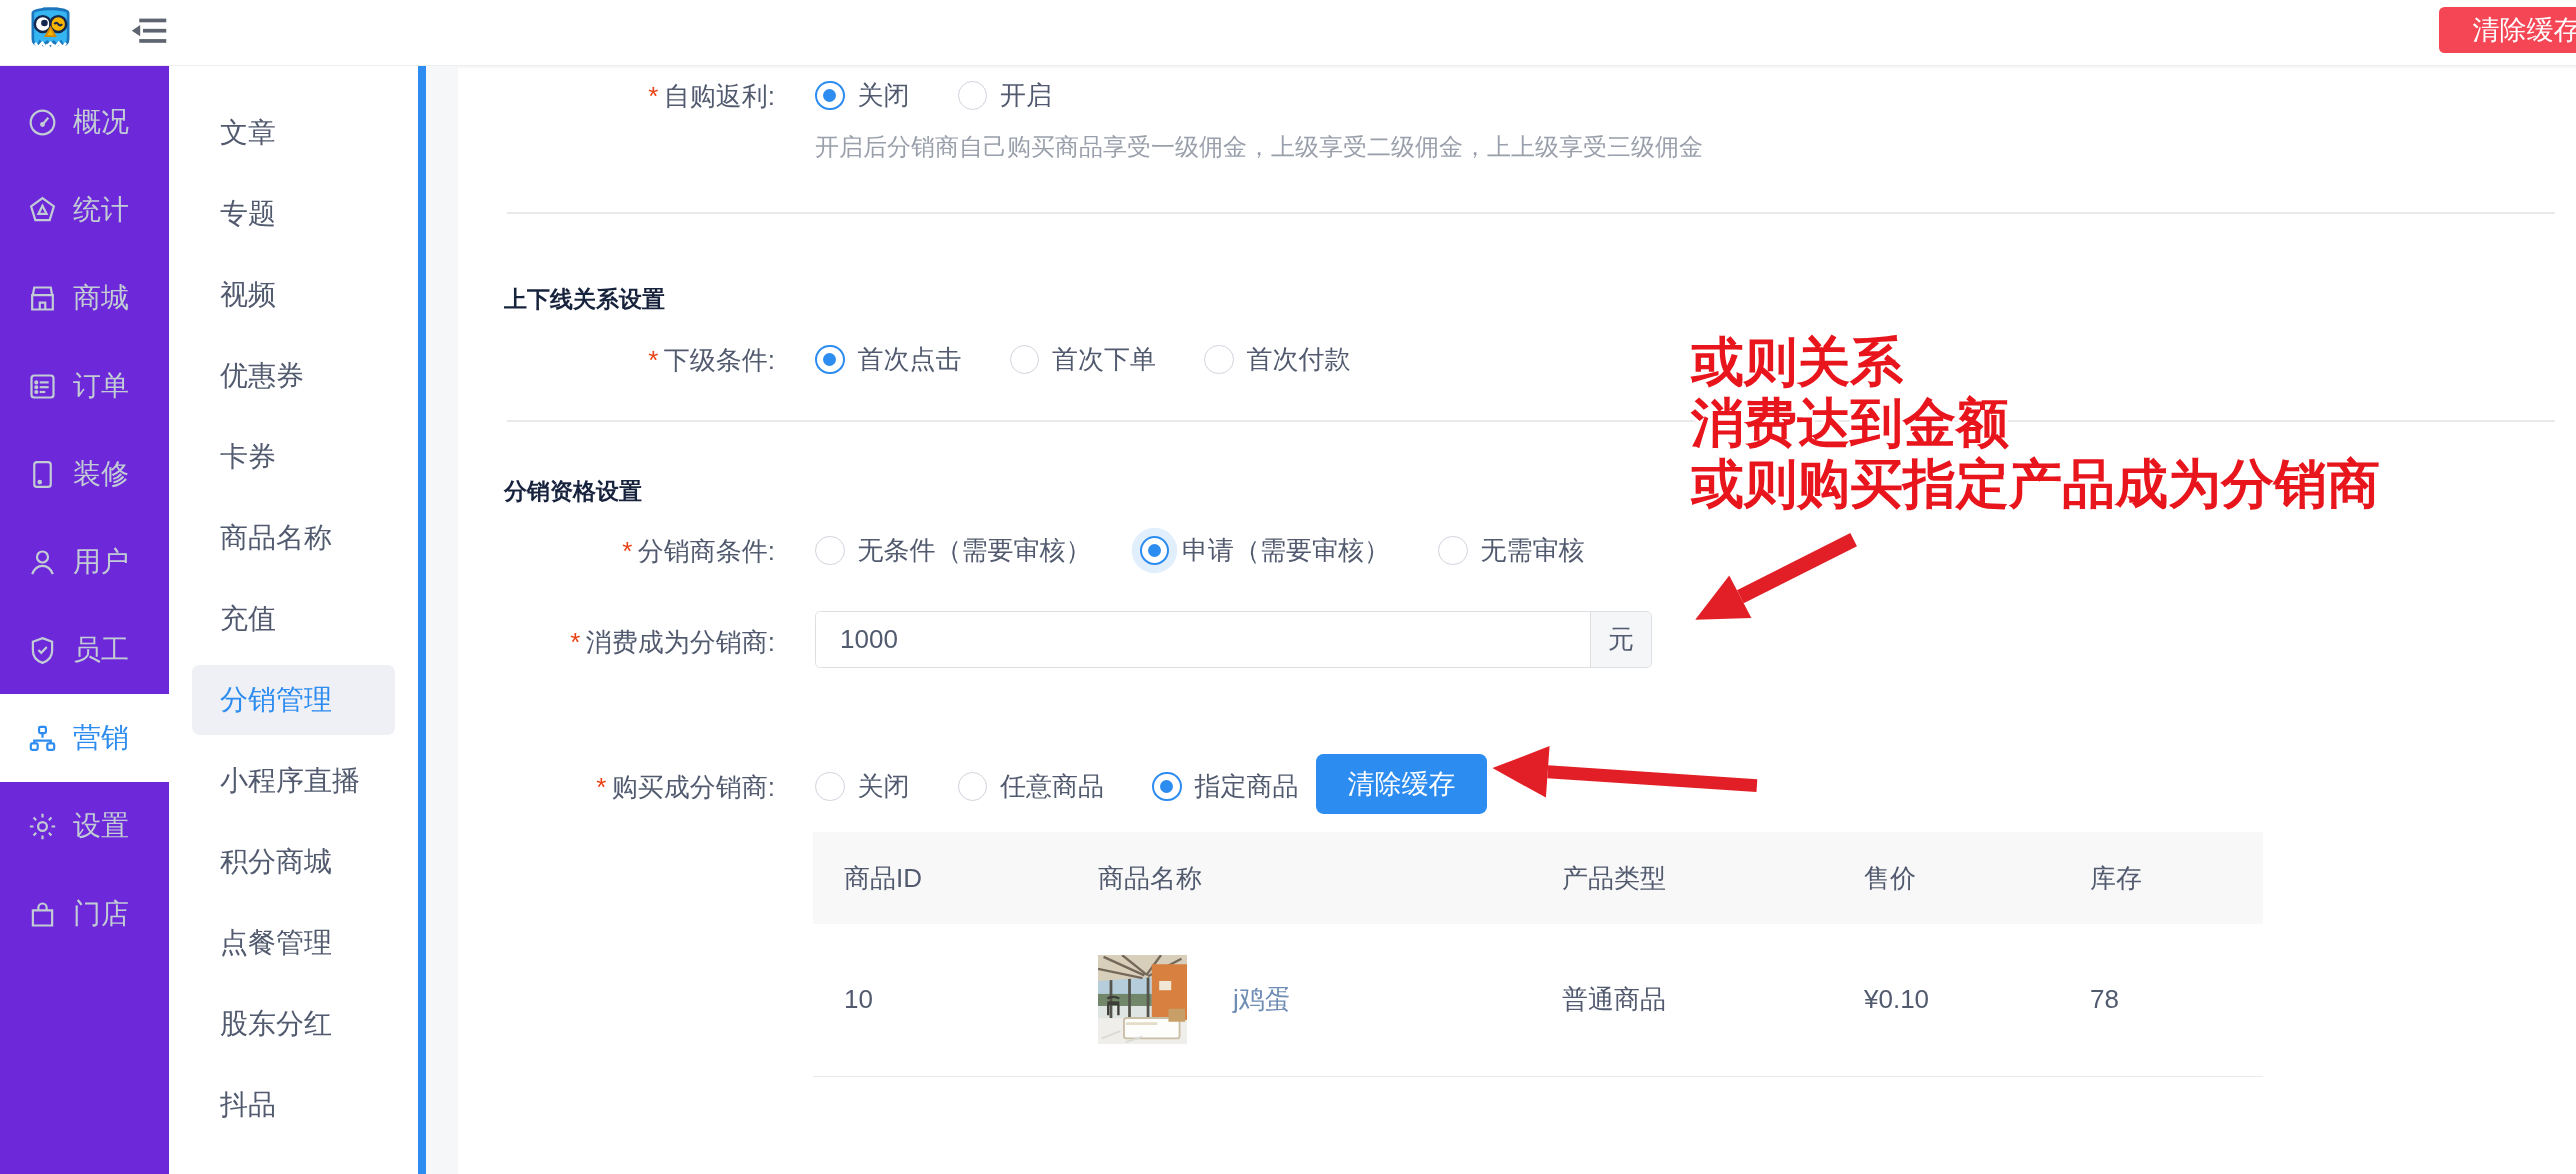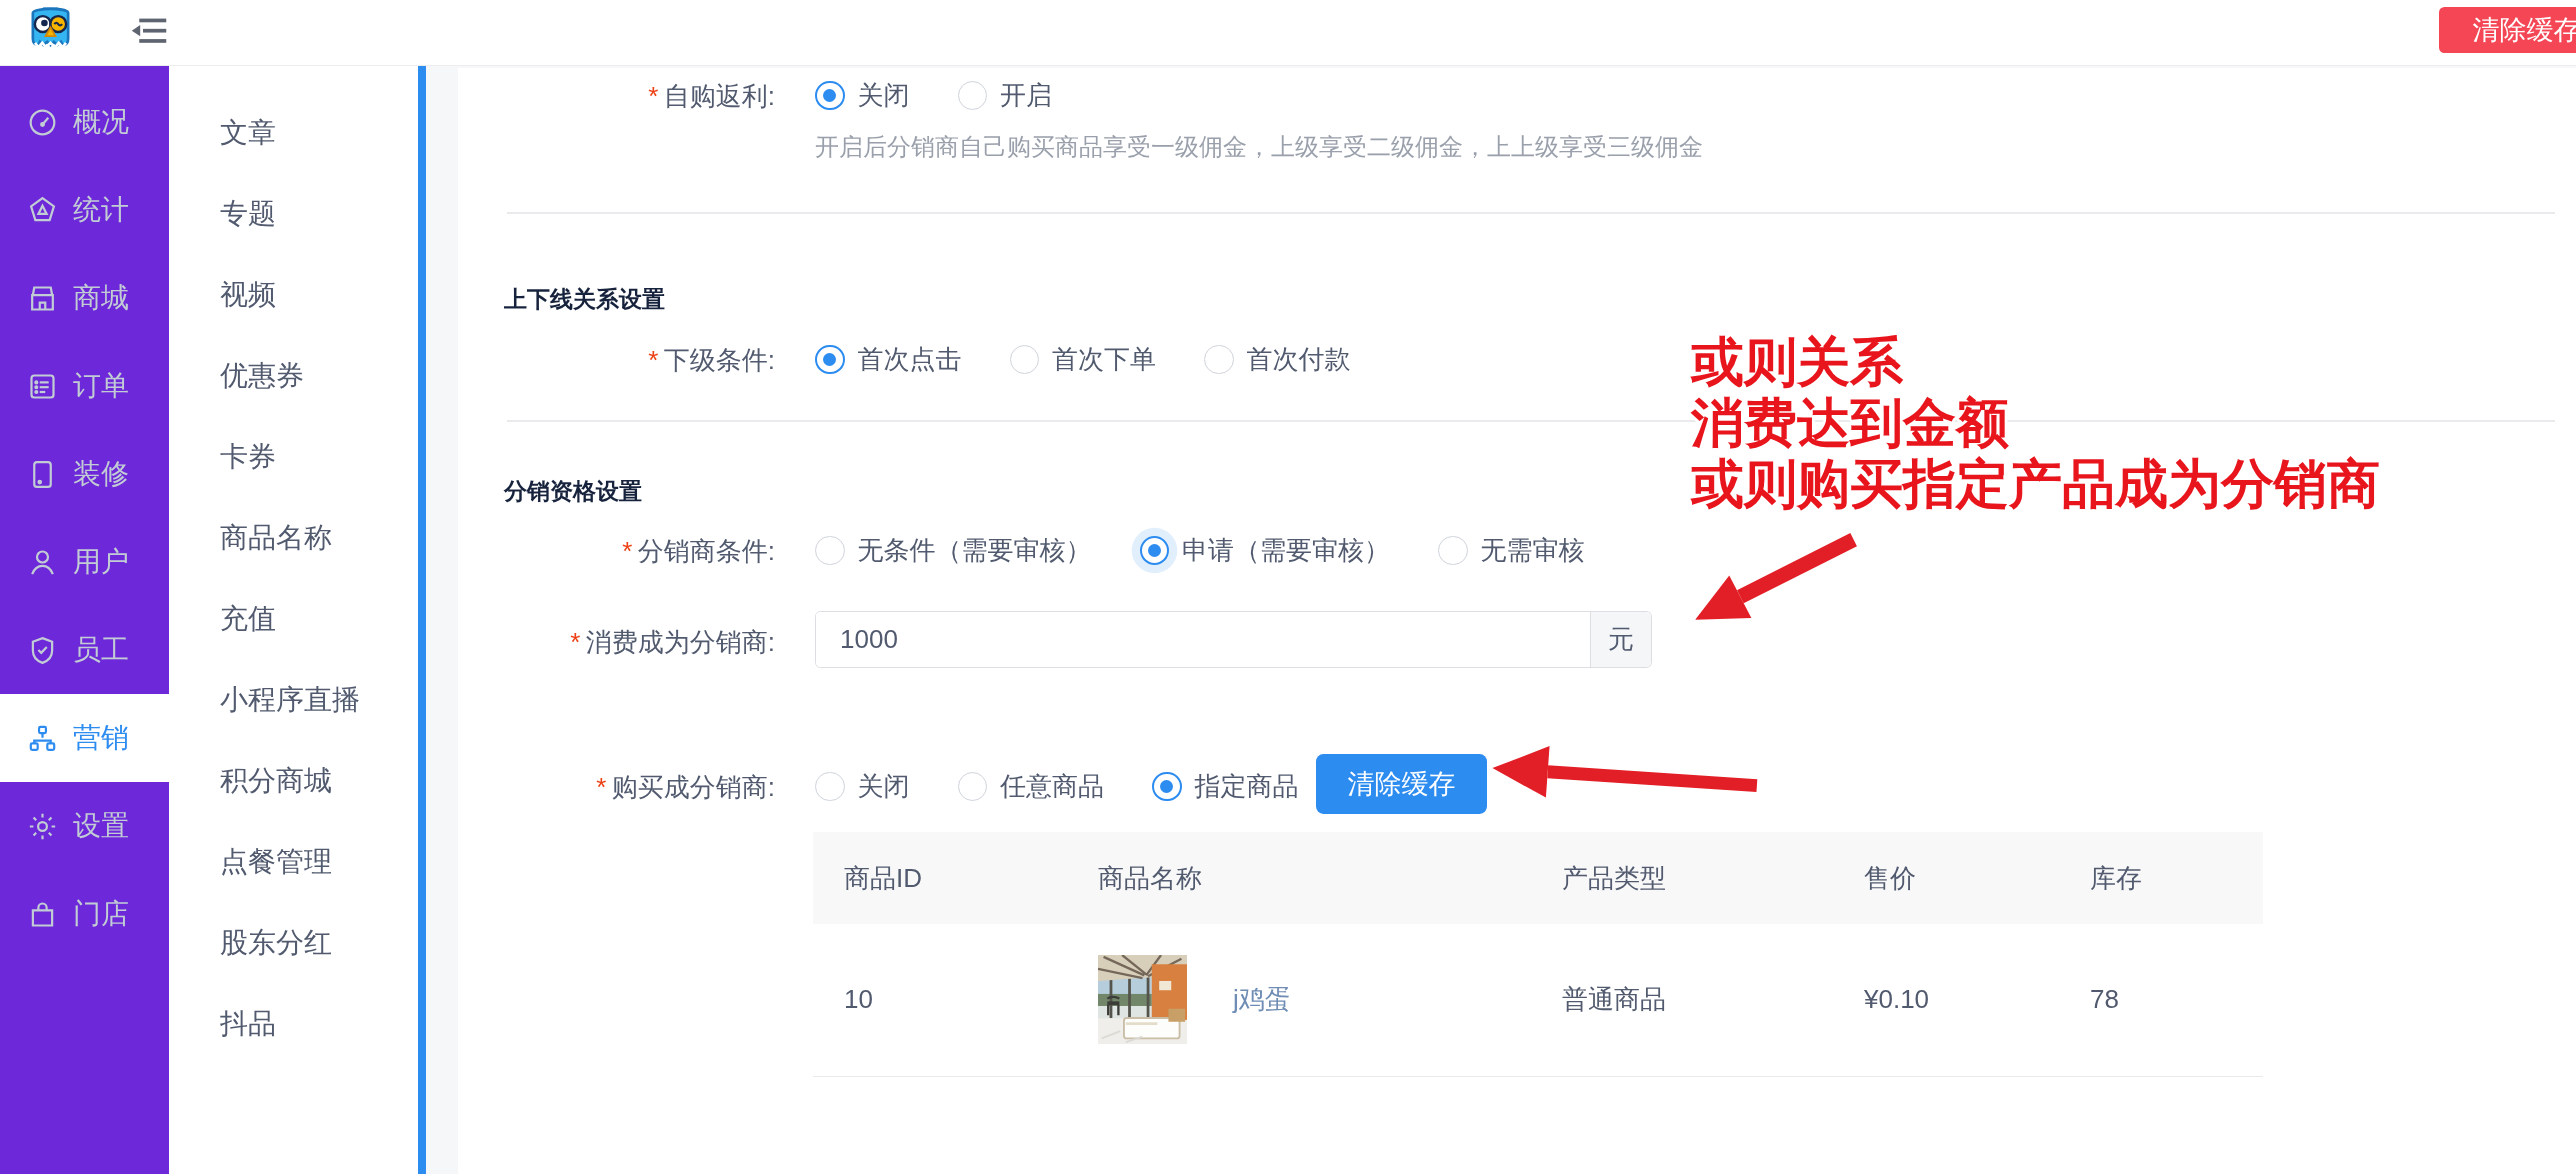--- a/index.html
+++ b/index.html
@@ -190,20 +190,24 @@
         <span>优惠券</span>
       </div>
     <div class="sub-item">
         <span>卡券</span>
       </div>
     <div class="sub-item">
         <span>商品名称</span>
       </div>
     <div class="sub-item">
         <span>充值</span>
+      </div>
+    <div class="sub-item active">
+        <i class="sub-pill"></i>
+        <span>分销管理</span>
       </div>
     <div class="sub-item">
         <span>小程序直播</span>
       </div>
     <div class="sub-item">
         <span>积分商城</span>
       </div>
     <div class="sub-item">
         <span>点餐管理</span>
       </div>

